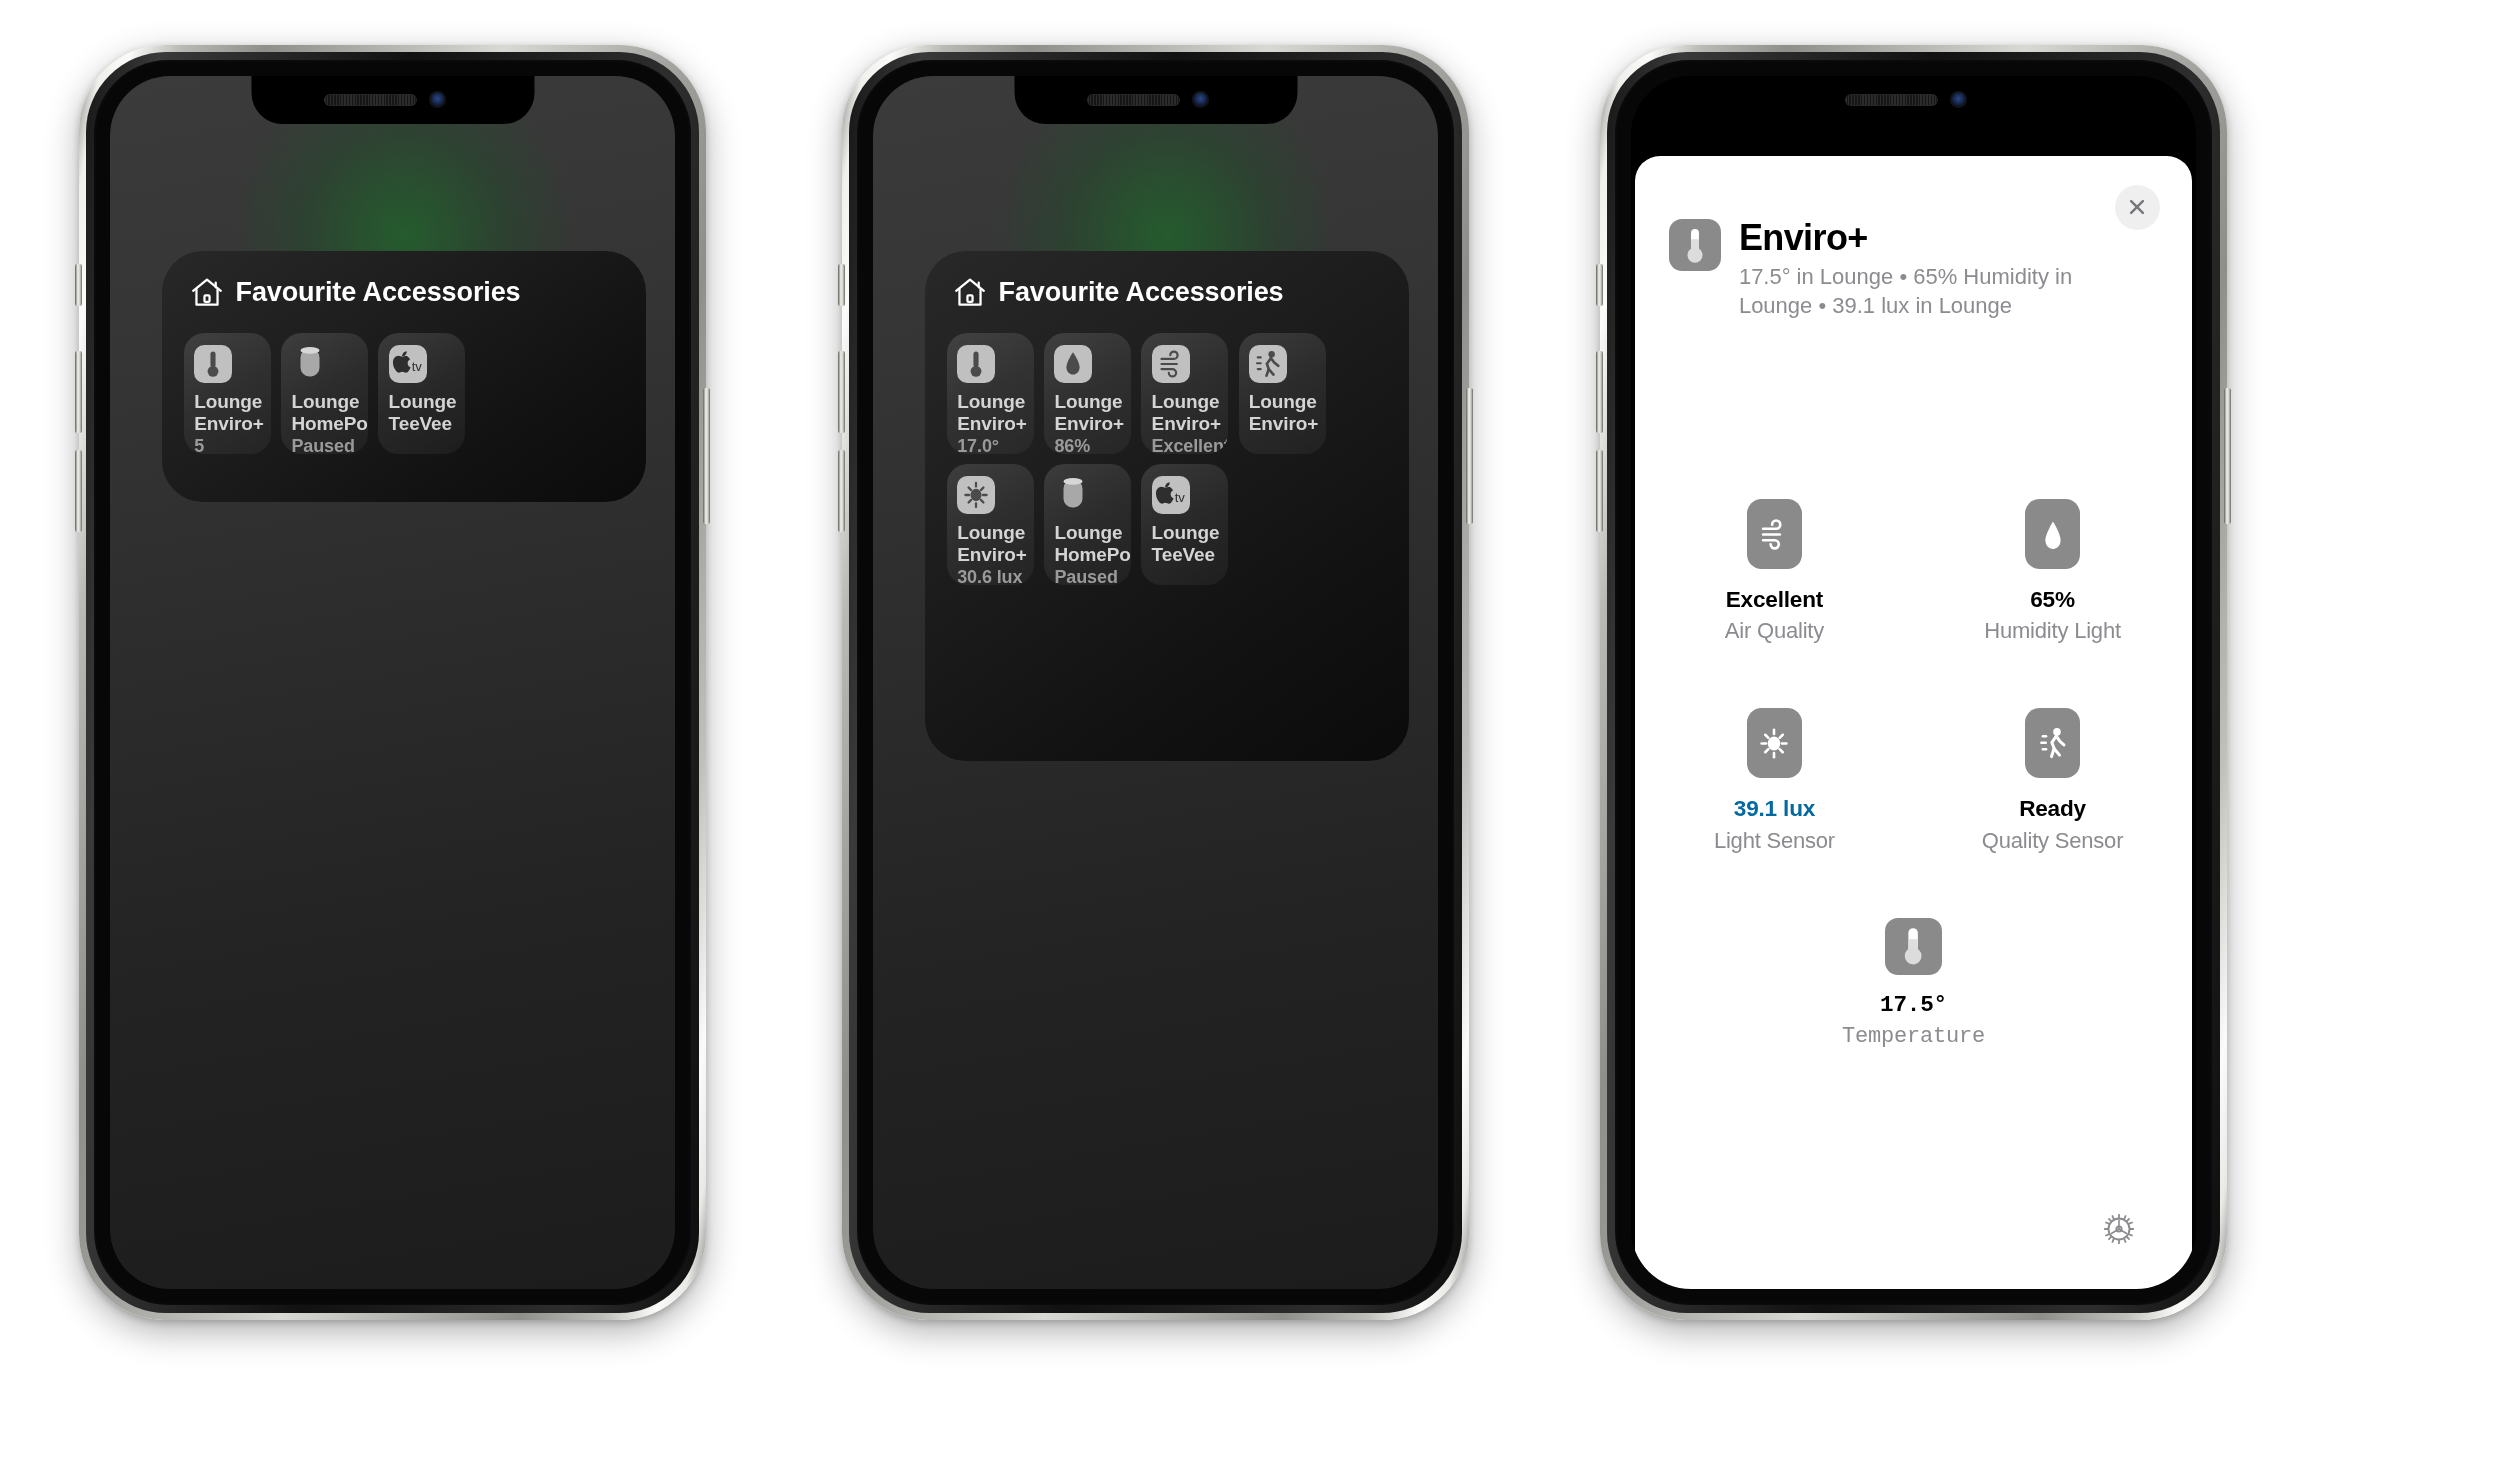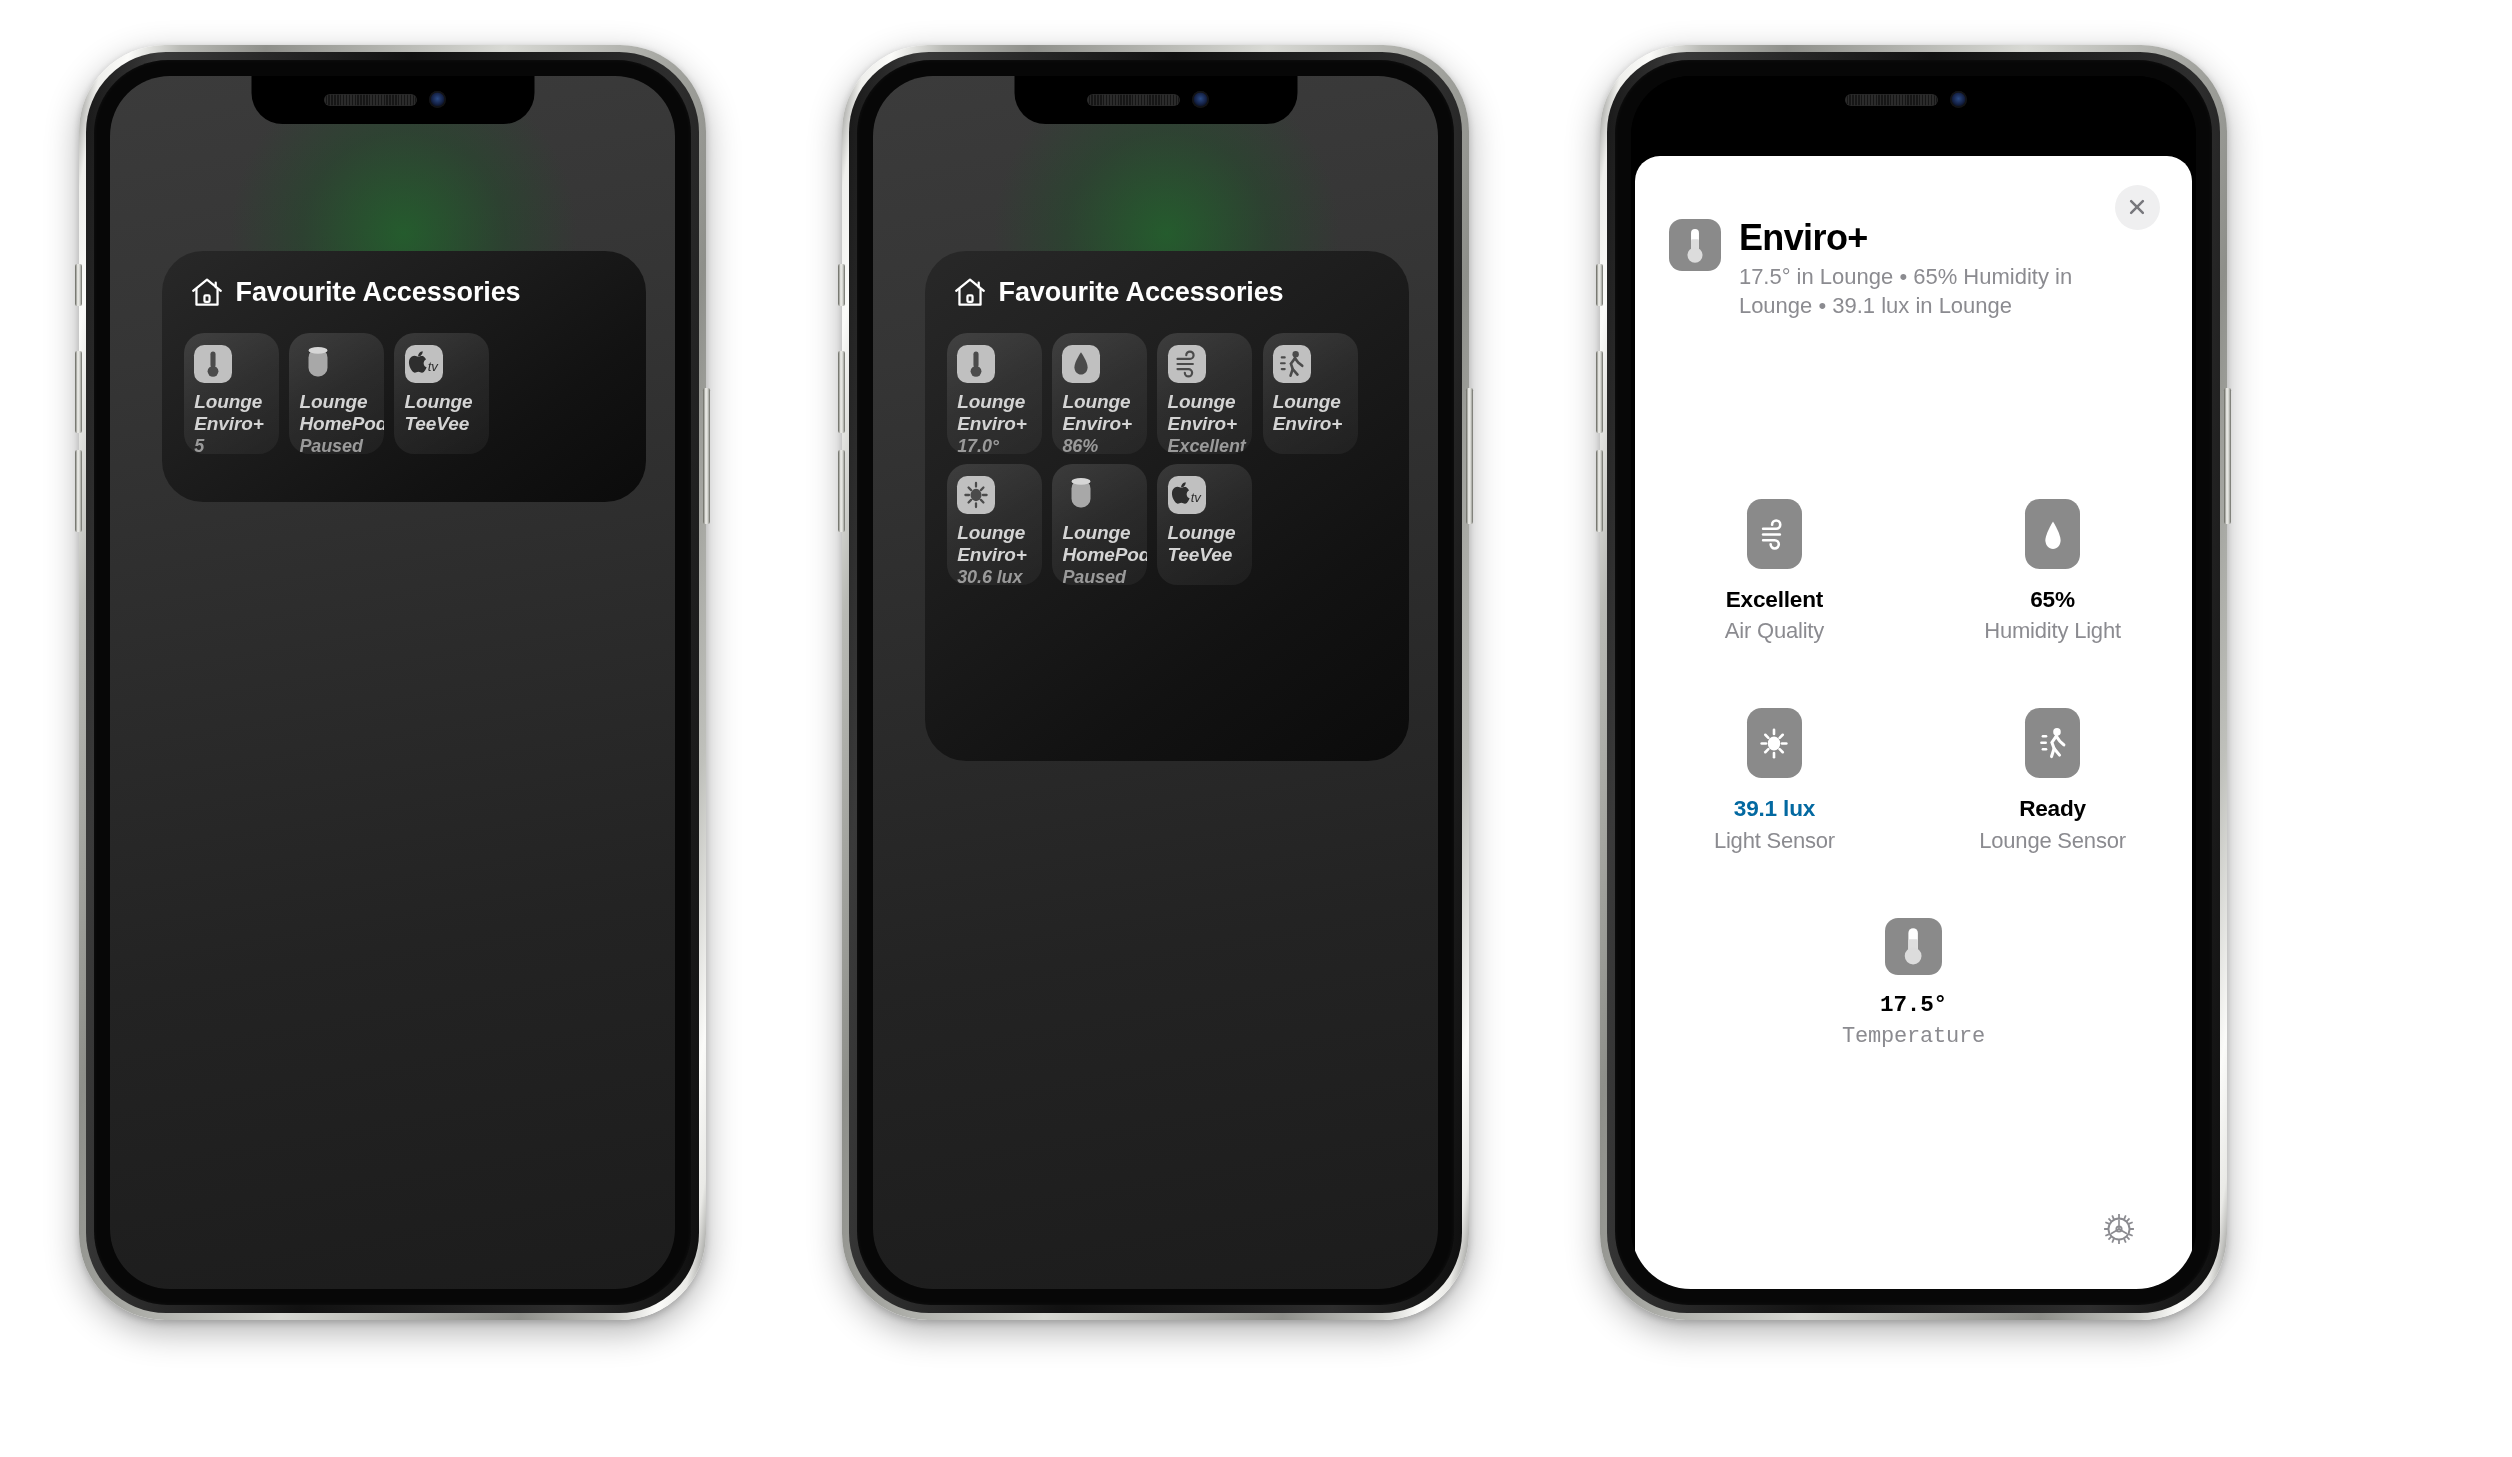--- a/index.html
+++ b/index.html
@@ -115,27 +115,26 @@
   .widget-title {
     color: #ffffff;
     font-size: 27px;
     font-weight: 600;
     letter-spacing: -0.1px;
     white-space: nowrap;
   }
 
   .tile-grid { display: flex; flex-wrap: wrap; gap: 10.2px; }
   .tile {
-    width: 95px; height: 121px;
+    width: 87px; height: 121px;
     border-radius: 20.4px;
     background: linear-gradient(150deg, rgba(255,255,255,0.135) 0%, rgba(255,255,255,0.075) 48%, rgba(255,255,255,0.045) 100%);
     padding: 11.7px 10.2px 0 10.2px;
     display: flex; flex-direction: column;
     overflow: hidden;
-    font-style: italic;
   }
   .tile-icon-box {
     width: 38px; height: 38px; border-radius: 10.2px;
     background: #c0c0c0;
     display: flex; align-items: center; justify-content: center;
     flex: none; margin-bottom: 8px;
   }
   .tile-icon-box.bare { background: transparent; }
   .tile-text { line-height: 1.18; }
   .tile-name {
@@ -525,21 +524,21 @@
                 <circle cx="31.5" cy="15" r="5.2" fill="#ffffff"></circle>
                 <path d="M30.5 21 L35.5 28 L41 33" stroke="#ffffff" stroke-width="4.2" stroke-linecap="round" fill="none"></path>
                 <path d="M30.5 21 L24.5 29.5 L27.5 38 L24 49" stroke="#ffffff" stroke-width="4.2" stroke-linecap="round" fill="none"></path>
                 <path d="M27.5 38 L35 47" stroke="#ffffff" stroke-width="4.2" stroke-linecap="round" fill="none"></path>
                 <path d="M12 21 H16.5" stroke="#ffffff" stroke-width="3.4" stroke-linecap="round"></path>
                 <path d="M10 30 H16" stroke="#ffffff" stroke-width="3.4" stroke-linecap="round"></path>
                 <path d="M12 39 H16.5" stroke="#ffffff" stroke-width="3.4" stroke-linecap="round"></path>
               </svg>
             </div>
             <div class="sensor-value">Ready</div>
-            <div class="sensor-label">Lounge Sensor</div>
+            <div class="sensor-label">Quality Sensor</div>
           </div>
 
           <div class="sensor full">
             <div class="sensor-icon" style="border-radius:13px; width:57px; height:57px;">
               <svg viewBox="0 0 78 78" width="57" height="57">
                 <rect x="32" y="14" width="13" height="34" rx="6.5" fill="#ffffff"></rect>
                 <rect x="32" y="29" width="13" height="19" rx="2" fill="#dedede"></rect>
                 <circle cx="38.5" cy="52" r="11.5" fill="#dcdcdc"></circle>
               </svg>
             </div>

